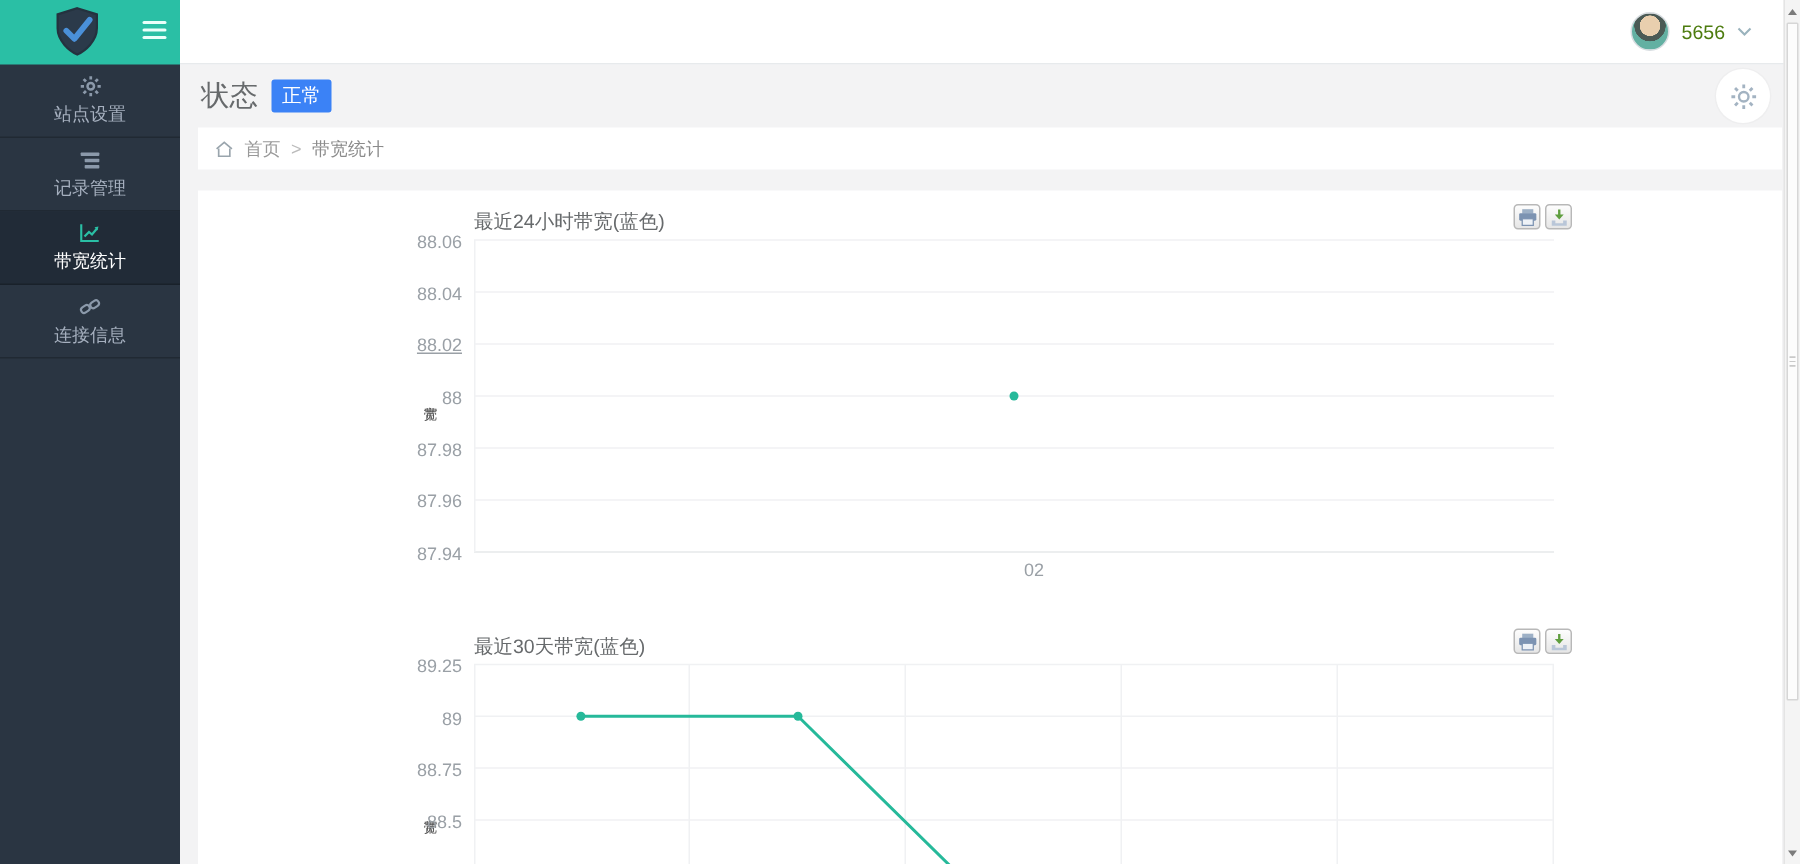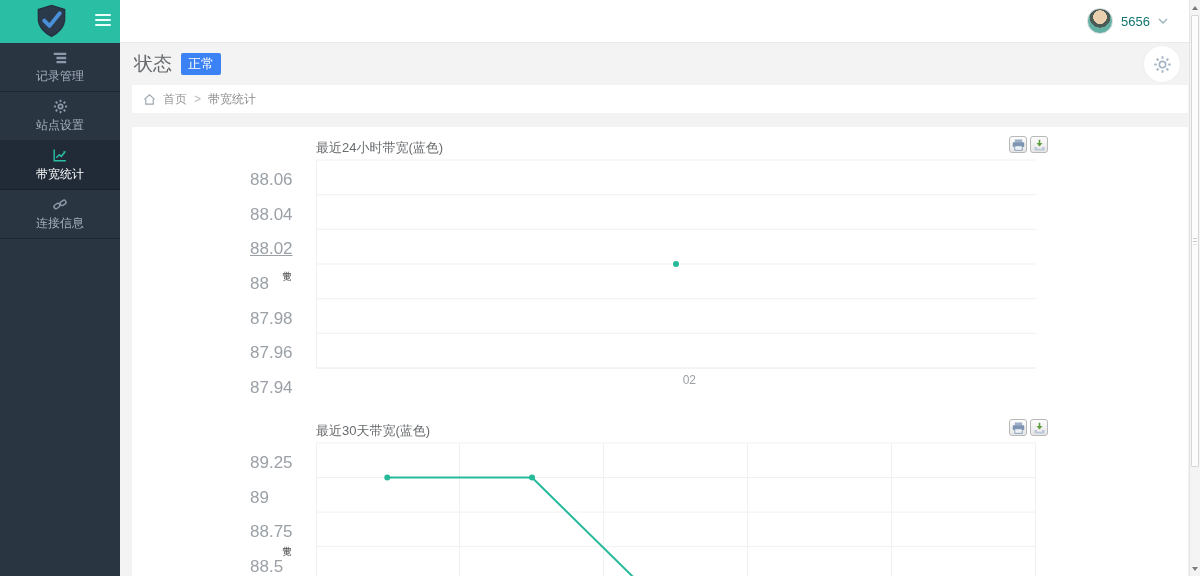--- a/index.html
+++ b/index.html
@@ -17,21 +17,21 @@
   .side-item .lbl { font-size:12px; color:#a6b0bf; }
   .side-item.active { background:#212b37; color:#2abfa5; }
   .side-item.active .lbl { color:#fff; }
 
   
   .main { position:absolute; left:120px; top:0; right:0; height:576px; }
   .topbar { height:43px; background:#fff; border-bottom:1px solid #e7eaec; display:flex; align-items:center; justify-content:flex-end; padding-right:32px; gap:8px; }
   .avatar { width:26px; height:26px; border-radius:50%; flex:none;
             background: radial-gradient(circle at 50% 34%, #e9cfae 0 34%, #4b5a55 35% 52%, #63b0a2 53%);
             border:1px solid #d8dde1; }
-  .username { font-size:13px; color:#0f766e; cursor:pointer; }
+  .username { font-size:13px; color:#4d7c0f; cursor:pointer; }
   .user-chevron { color:#9ab3bd; display:flex; }
 
   .page-head { height:42px; display:flex; align-items:center; padding-left:14px; position:relative; }
   .page-title { font-size:19px; font-weight:400; color:#676a6c; margin-right:9px; }
   .badge { background:#3b82f6; color:#fff; font-size:13px; padding:2px 7px; border-radius:2px; }
   .gear-btn { position:absolute; right:20px; top:3px; width:36px; height:36px; border-radius:50%; background:#fff; display:flex; align-items:center; justify-content:center; color:#a3b3c2; cursor:pointer; box-shadow:0 0 0 1px rgba(0,0,0,0.02); }
 
   .breadcrumb { margin:0 12px; background:#fff; height:28px; display:flex; align-items:center; gap:7px; padding-left:11px; font-size:12px; color:#999; }
   .breadcrumb .home-ic { color:#9aa5ad; display:flex; }
   .breadcrumb .sep { color:#bbb; }
@@ -39,21 +39,21 @@
 
   .card { margin:14px 12px 0; background:#fff; height:449px; overflow:hidden; position:relative; }
 
   
   .chart { position:relative; }
   .chart-title { margin-left:184px; width:720px; text-align:left; font-size:13px; color:#676a6c; padding-top:12px; height:27px; }
   .chart-buttons { position:absolute; top:9px; right:140px; display:flex; gap:3px; }
   .chart-buttons button { width:18px; height:17px; border:1px solid #b8b8b8; border-radius:3px; background:linear-gradient(#fdfdfd,#e6e6e6); display:flex; align-items:center; justify-content:center; cursor:pointer; padding:0; }
   .plot-wrap { margin-left:184px; width:720px; position:relative; margin-top:6px; }
   .plot-wrap svg.plot { display:block; overflow:visible; }
-  .ytick { position:absolute; left:-66px; width:58px; font-size:17px; color:#9aa0a6;margin-top:16px; }
+  .ytick { position:absolute; left:-66px; width:58px; text-align:right; font-size:12px; color:#9aa0a6; }
   .ylab  { position:absolute; left:-36px; top:50%; transform:translateY(-50%); writing-mode:vertical-rl; font-size:9px; color:#555; }
   .xtick { position:absolute; font-size:12px; color:#9aa0a6; text-align:right; width:40px; }
   .chart.first .plot-wrap { margin-bottom:20px; }
 
   
   .scrollbar { position:absolute; right:0; top:0; width:11px; height:576px; background:#f4f4f4; border-left:1px solid #e4e4e4; z-index:60; }
   .sb-btn { position:absolute; left:0; width:100%; height:13px; display:flex; align-items:center; justify-content:center; cursor:pointer; }
   .sb-up { top:1px; } .sb-down { bottom:1px; }
   .sb-up::after { content:""; border:3px solid transparent; border-bottom:4px solid #7b7b7b; margin-bottom:3px; }
   .sb-down::after { content:""; border:3px solid transparent; border-top:4px solid #7b7b7b; margin-top:3px; }
@@ -72,47 +72,47 @@
           <path d="M9.5 17 15 22.5 25.5 9.5" stroke="#4a90d9" stroke-width="4" fill="none" stroke-linecap="round" stroke-linejoin="round"></path>
         </svg>
     </span>
     <span class="hamburger">
         <span></span>
         <span></span>
         <span></span>
       </span>
   </div>
   <nav id="side-nav">
-      <div class="side-item">
-        <span class="ico">
-          <svg width="16" height="16" viewBox="0 0 18 18" fill="currentColor">
-            <rect x="2" y="3" width="14" height="2.6" rx="0.6"></rect>
-            <rect x="5" y="7.7" width="11" height="2.6" rx="0.6"></rect>
-            <rect x="5" y="12.4" width="11" height="2.6" rx="0.6"></rect>
-          </svg>
-        </span>
-        <span class="lbl">记录管理</span>
-      </div>
       <div class="side-item">
         <span class="ico">
           <svg width="15" height="15" viewBox="0 0 18 18" fill="none" stroke="currentColor">
             <circle cx="9" cy="9" r="2.6" stroke-width="2"></circle>
             <g stroke-width="2.2">
               <line x1="9" y1="1" x2="9" y2="3.6"></line>
               <line x1="9" y1="14.4" x2="9" y2="17"></line>
               <line x1="1" y1="9" x2="3.6" y2="9"></line>
               <line x1="14.4" y1="9" x2="17" y2="9"></line>
               <line x1="3.3" y1="3.3" x2="5.2" y2="5.2"></line>
               <line x1="12.8" y1="12.8" x2="14.7" y2="14.7"></line>
               <line x1="14.7" y1="3.3" x2="12.8" y2="5.2"></line>
               <line x1="5.2" y1="12.8" x2="3.3" y2="14.7"></line>
             </g>
           </svg>
         </span>
         <span class="lbl">站点设置</span>
+      </div>
+      <div class="side-item">
+        <span class="ico">
+          <svg width="16" height="16" viewBox="0 0 18 18" fill="currentColor">
+            <rect x="2" y="3" width="14" height="2.6" rx="0.6"></rect>
+            <rect x="5" y="7.7" width="11" height="2.6" rx="0.6"></rect>
+            <rect x="5" y="12.4" width="11" height="2.6" rx="0.6"></rect>
+          </svg>
+        </span>
+        <span class="lbl">记录管理</span>
       </div>
       <div class="side-item active">
         <span class="ico">
           <svg width="16" height="15" viewBox="0 0 18 18" fill="none">
             <path d="M2 1.8v13.4h14" stroke="currentColor" stroke-width="1.7"></path>
             <path d="M4.6 11.6 8.2 8l2.4 2L14.6 5.2" stroke="currentColor" stroke-width="1.8"></path>
             <path d="M15.8 3.6l-3.2.6 2.4 2.5Z" fill="currentColor"></path>
           </svg>
         </span>
         <span class="lbl">带宽统计</span>

